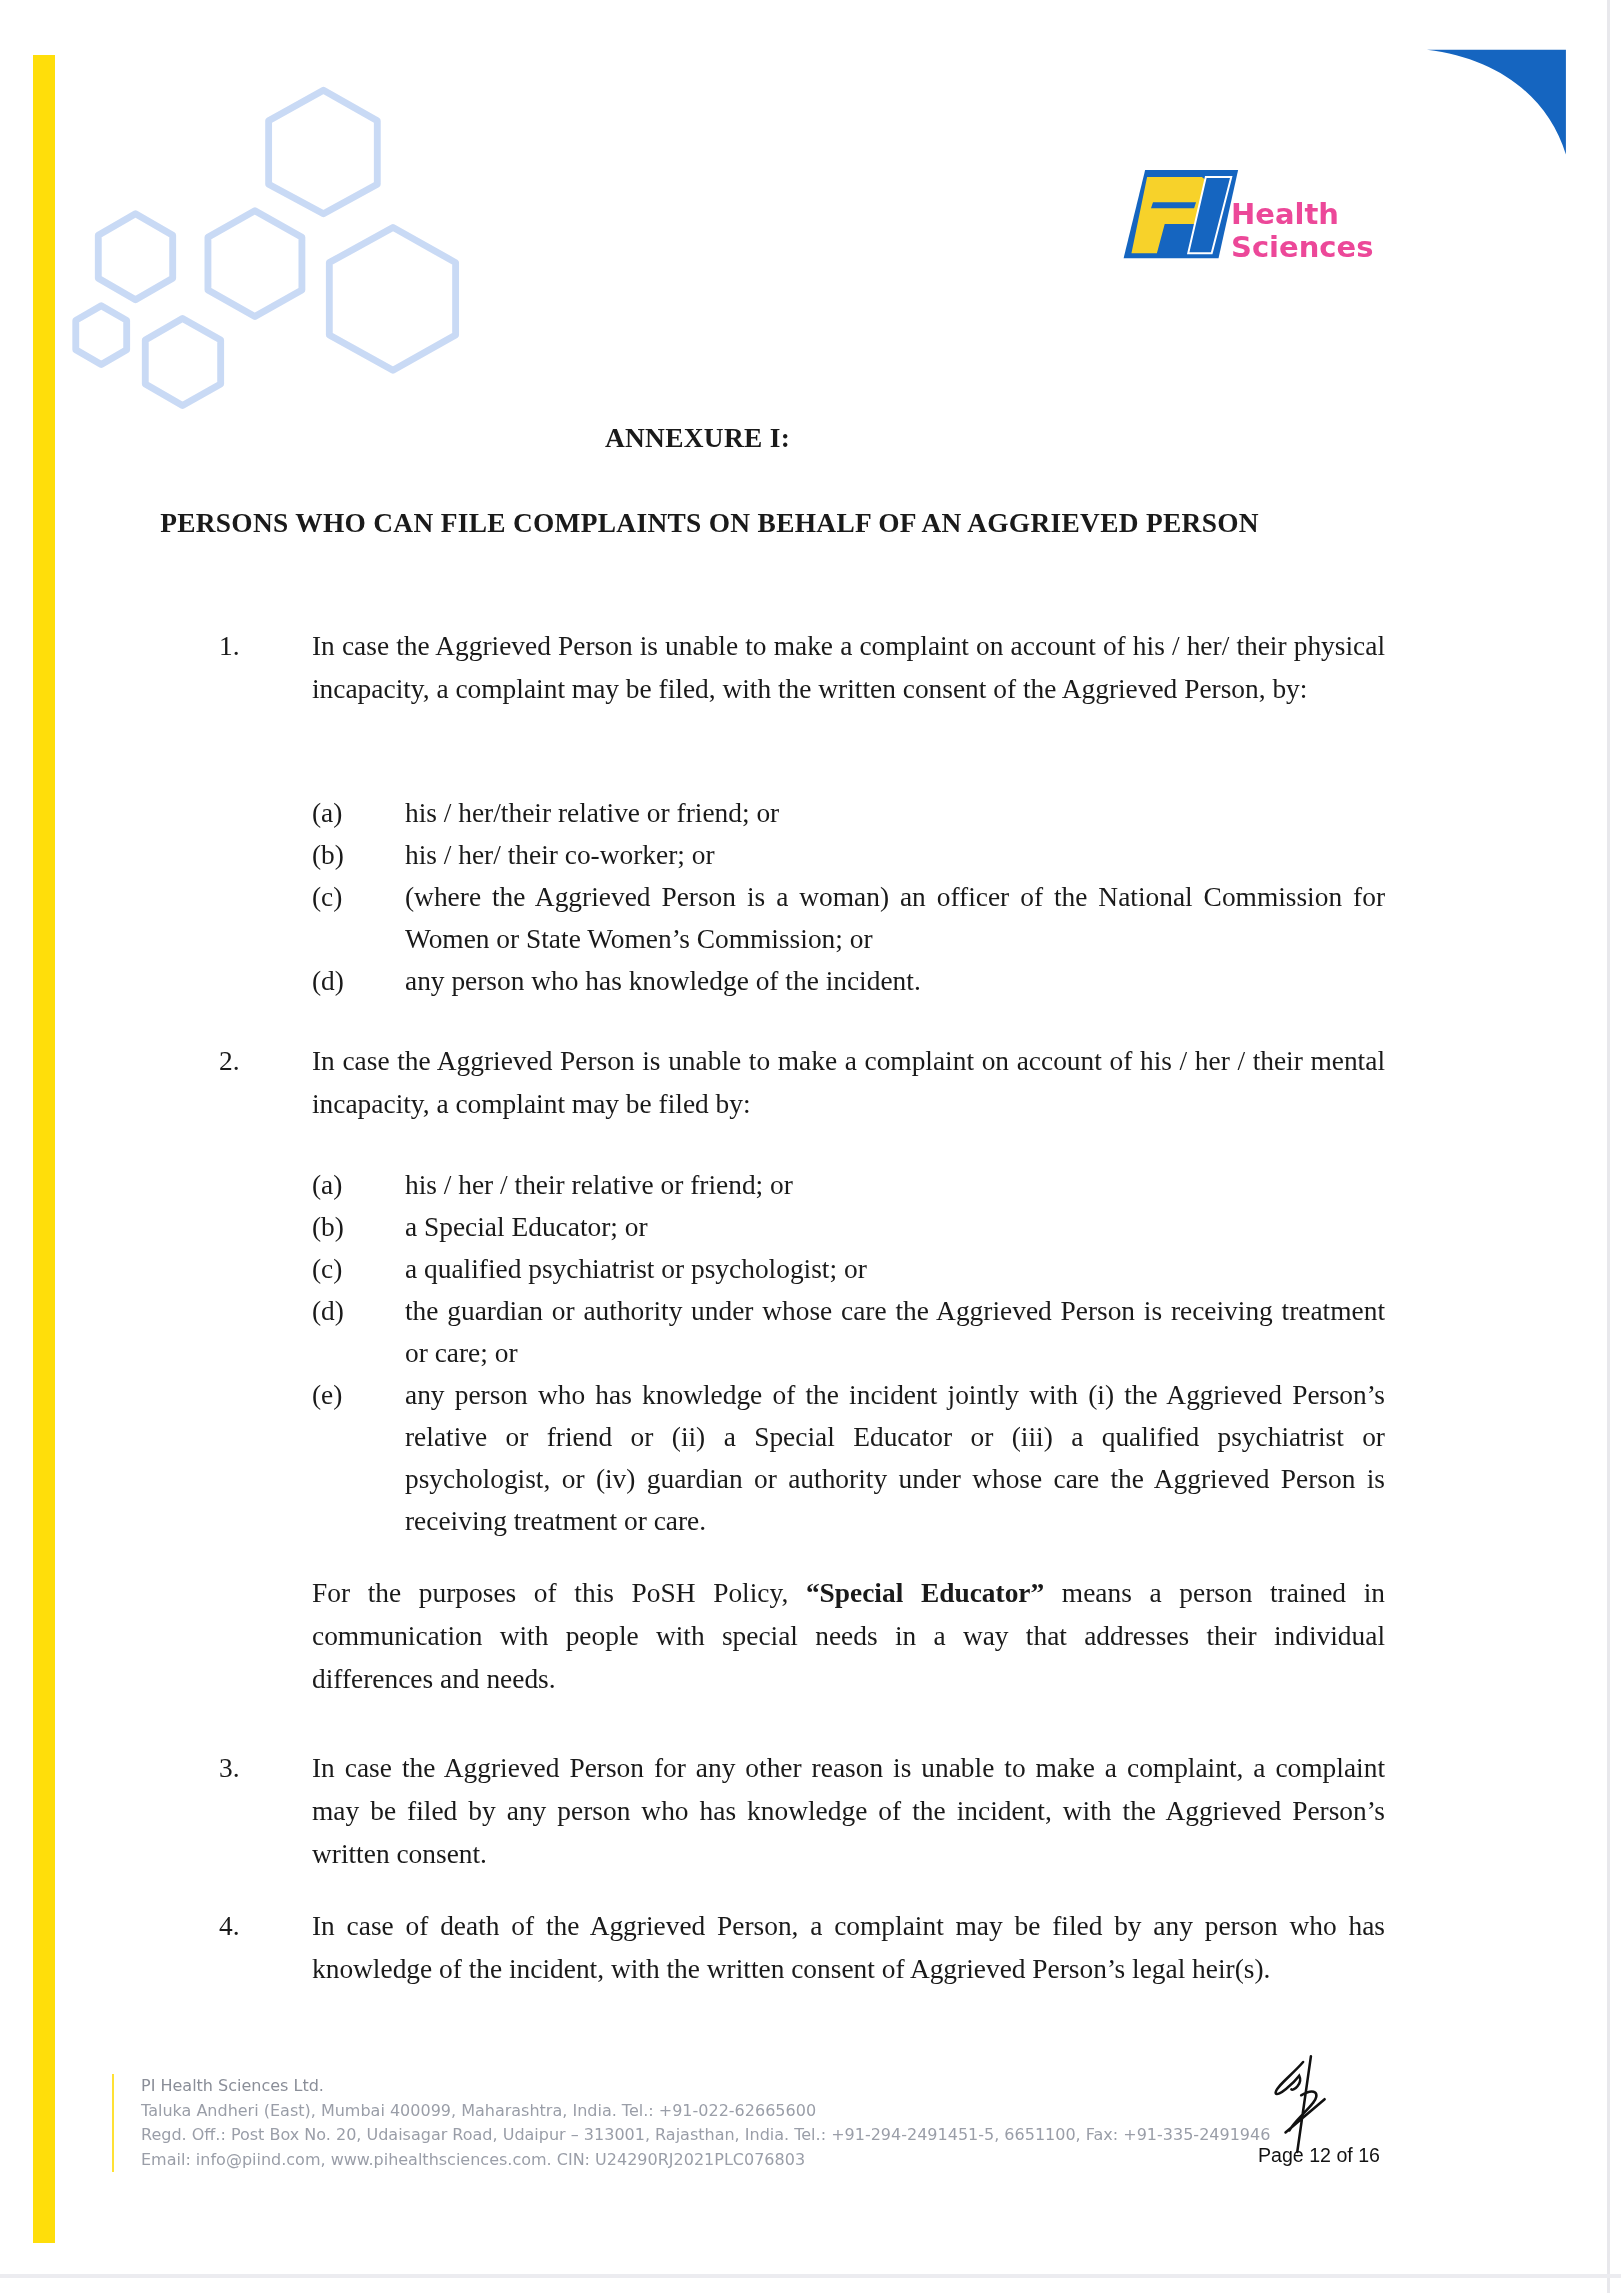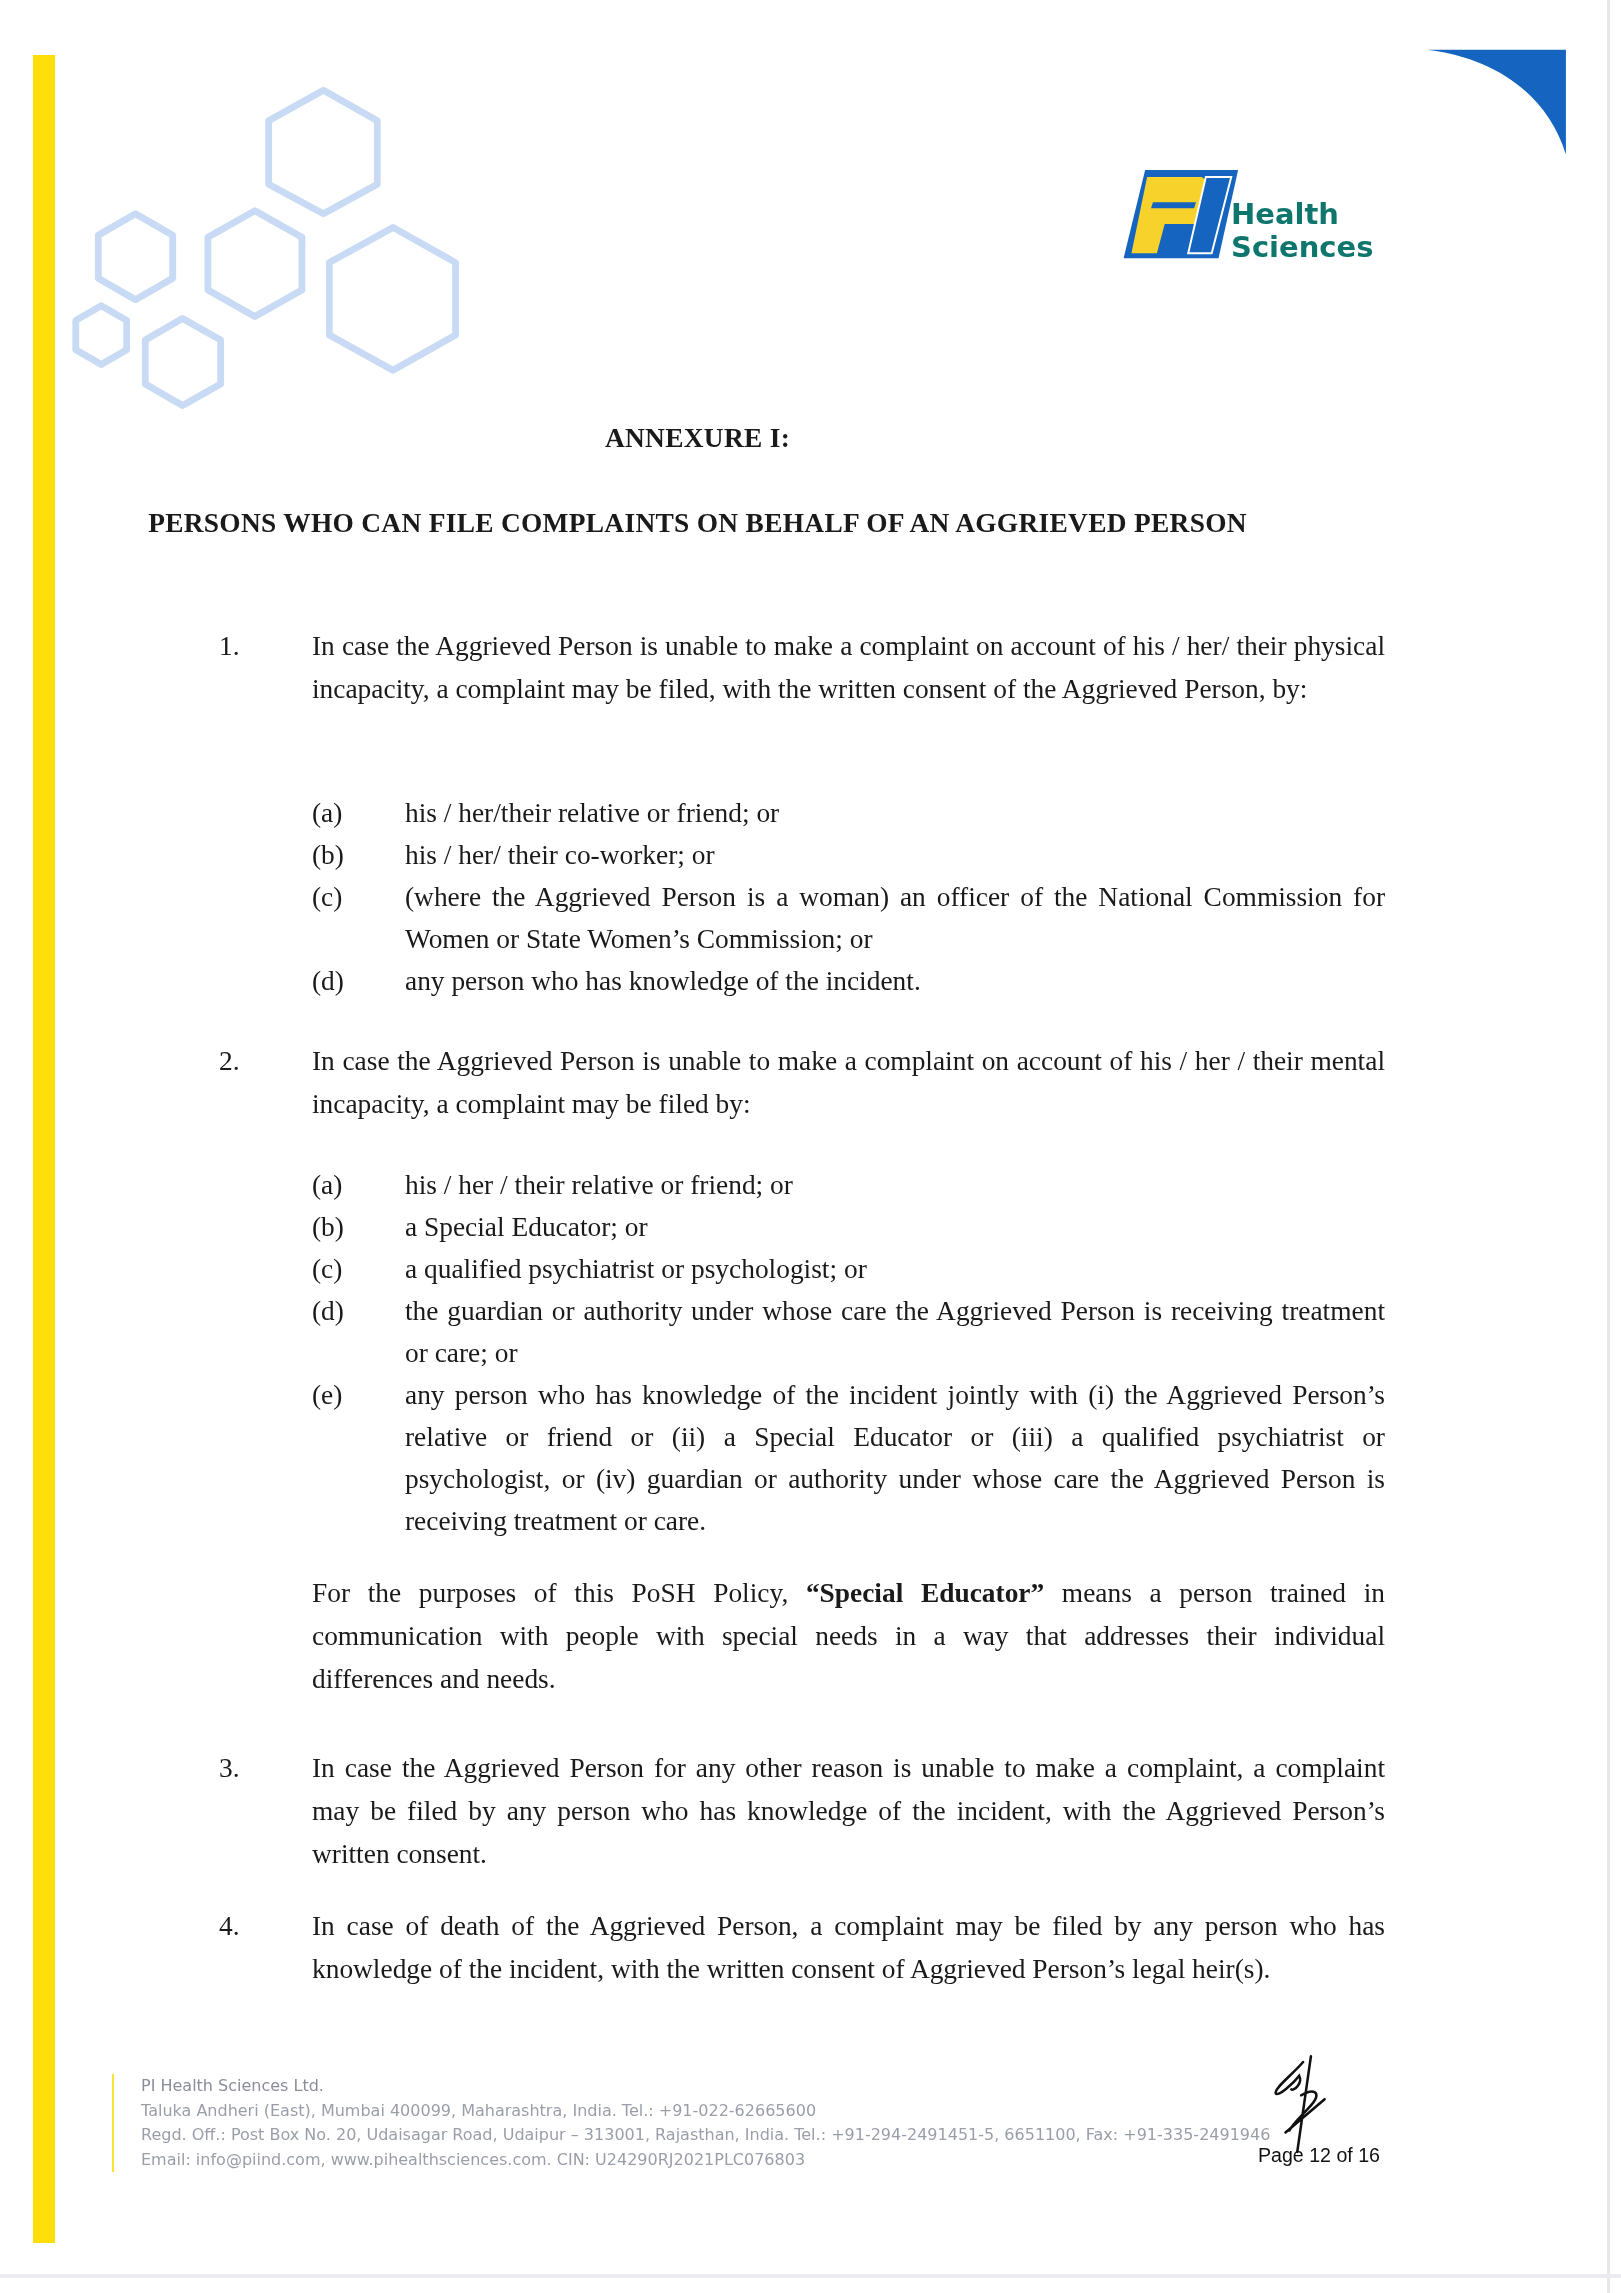--- a/index.html
+++ b/index.html
@@ -22,31 +22,31 @@
     .yellow-bar {
       position: absolute; left: 33px; top: 55px; width: 21.6px; height: 2188px;
       background: #ffde0a;
     }
     .hexes { position: absolute; left: 59px; top: 59px; width: 431px; height: 372px; }
     .corner { position: absolute; left: 1411px; top: 39px; width: 210px; height: 137px; }
     .logo { position: absolute; left: 1106px; top: 165px; width: 274px; height: 108px; }
     .logo-text {
       position: absolute; left: 1231px; top: 198px;
       font-family: "DejaVu Sans", "Liberation Sans", sans-serif;
-      color: #0f766e; font-size: 29px; line-height: 33px; font-weight: bold;
+      color: #ec4899; font-size: 29px; line-height: 33px; font-weight: bold;
       letter-spacing: 0px;
     }
     .logo-text div { white-space: nowrap; }
 
     .title {
       position: absolute; left: 0; width: 1395px; text-align: center;
       font-weight: bold; font-size: 27.4px; letter-spacing: 0.3px;
     }
     .t1 { top: 423px; }
-    .t2 { top: 502px; line-height: 43px; }
+    .t2 { top: 502px; line-height: 43px; margin-left: 12px; }
 
     .para {
       position: absolute; left: 312px; width: 1073px;
       font-size: 27.4px; line-height: 43px; text-align: justify;
     }
     .num {
       position: absolute; left: 219px;
       font-size: 27.4px; line-height: 43px;
     }
     .sub { position: absolute; left: 312px; width: 1073px; font-size: 27.4px; line-height: 42px; }

